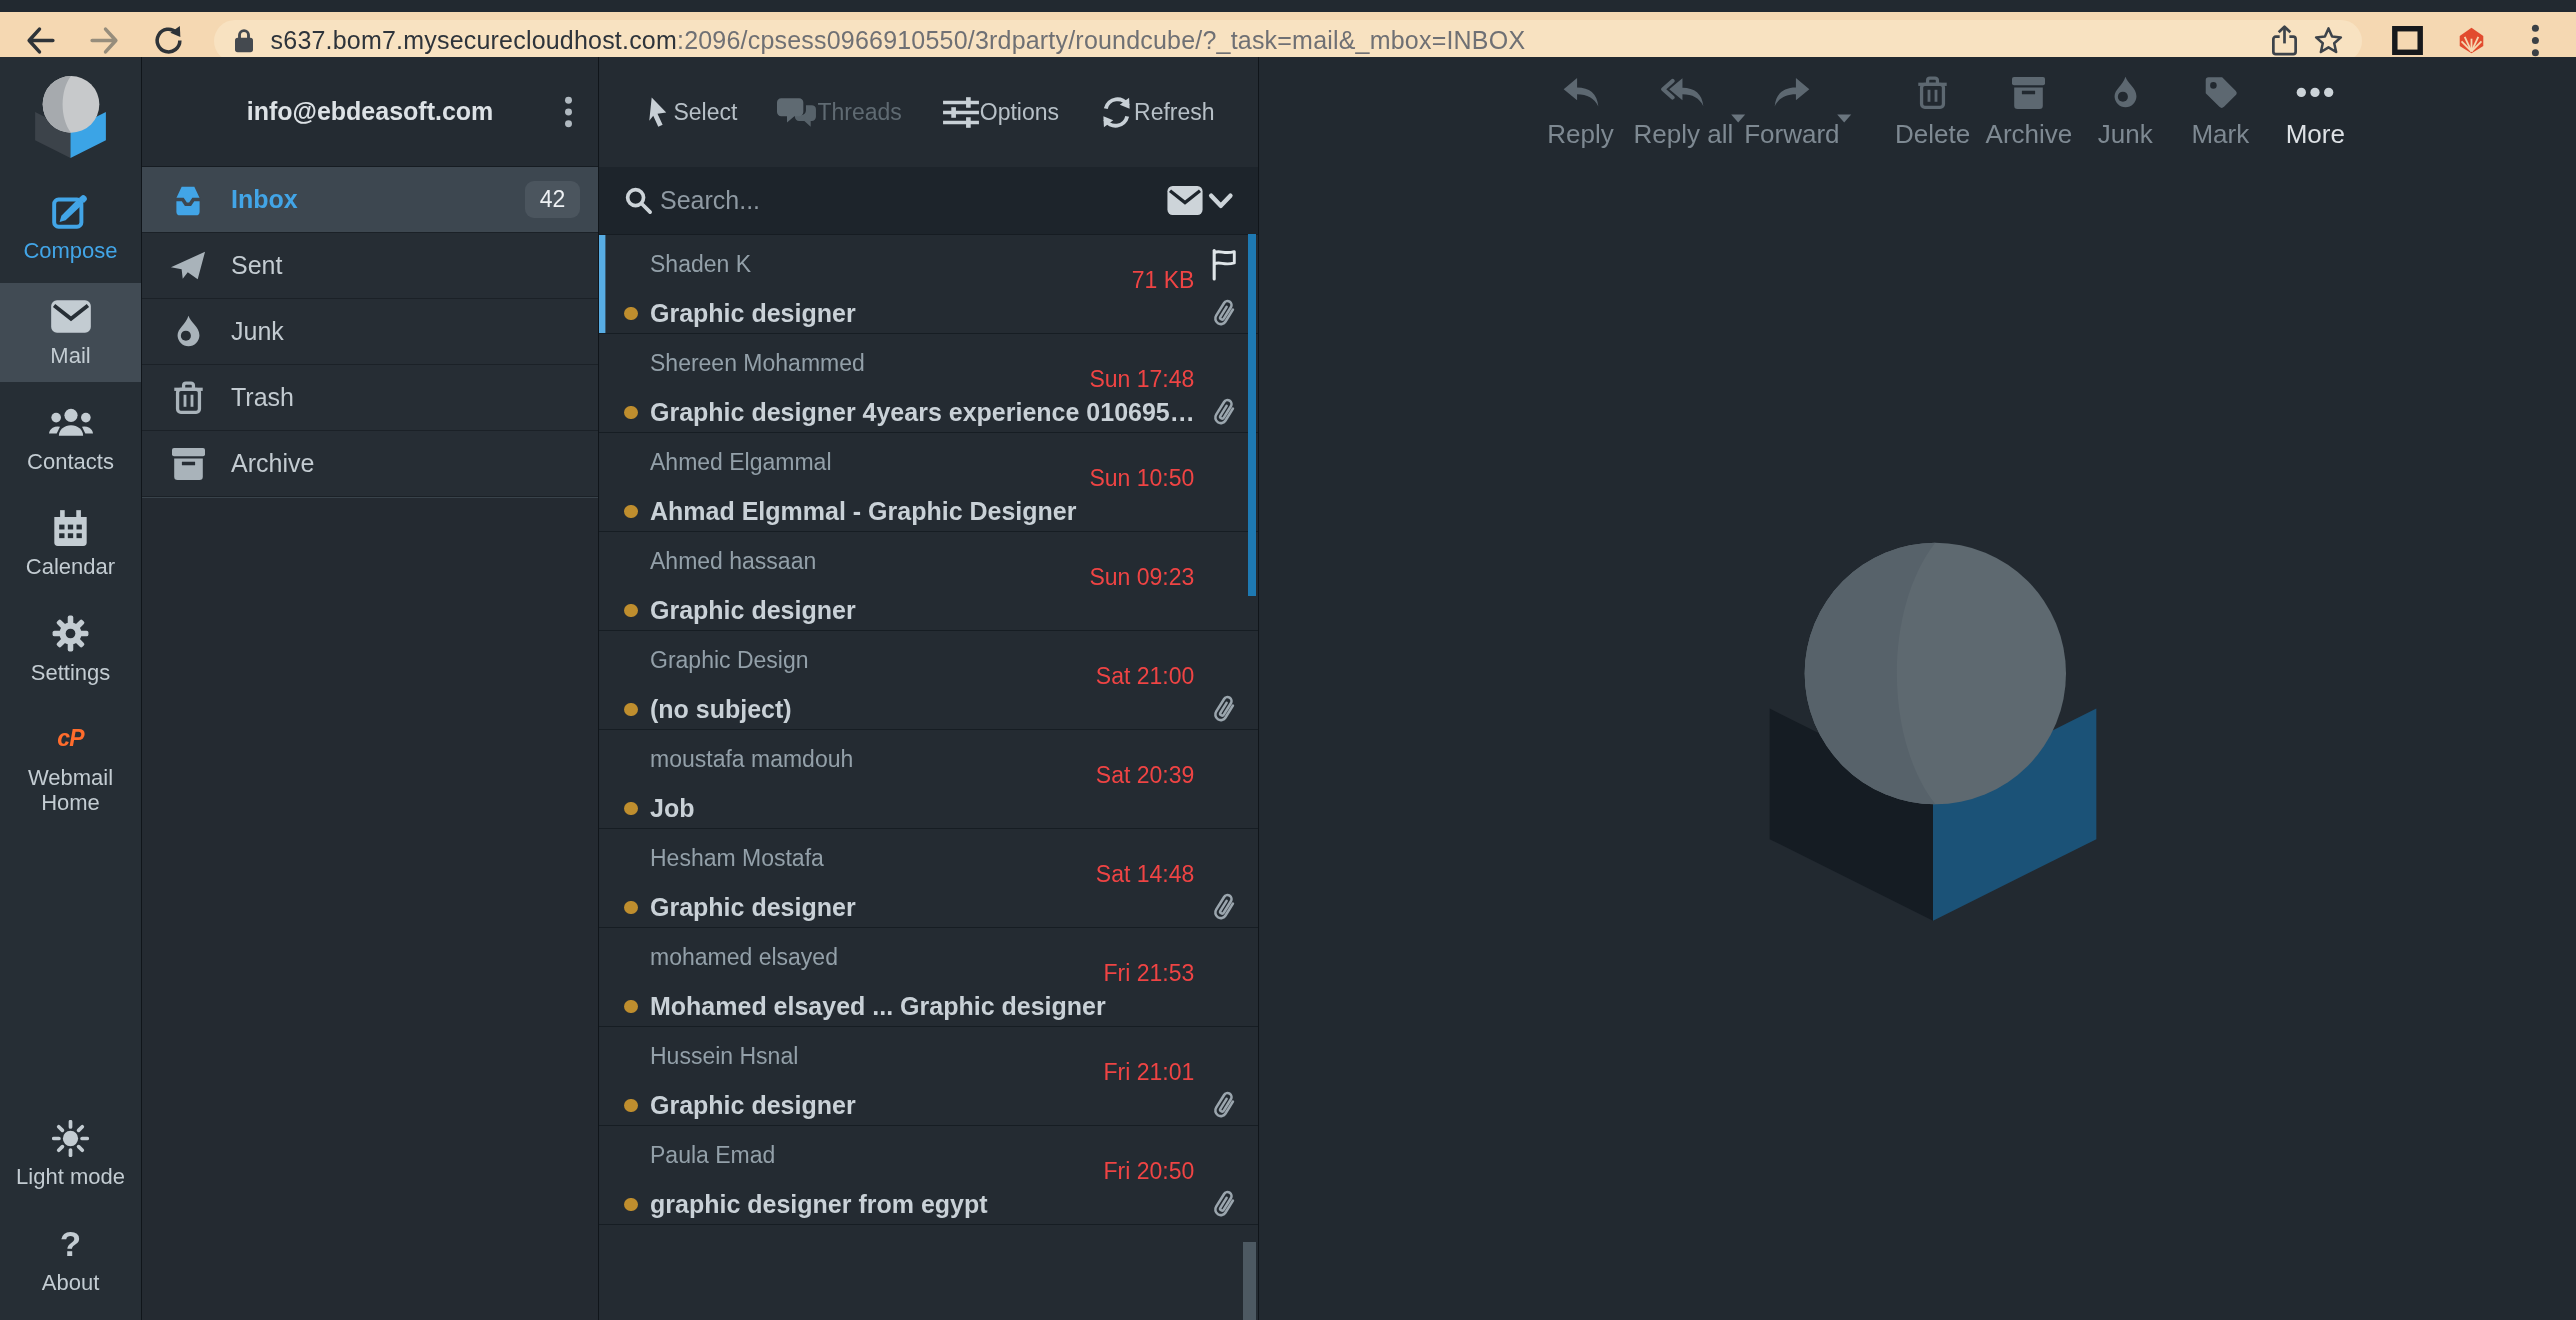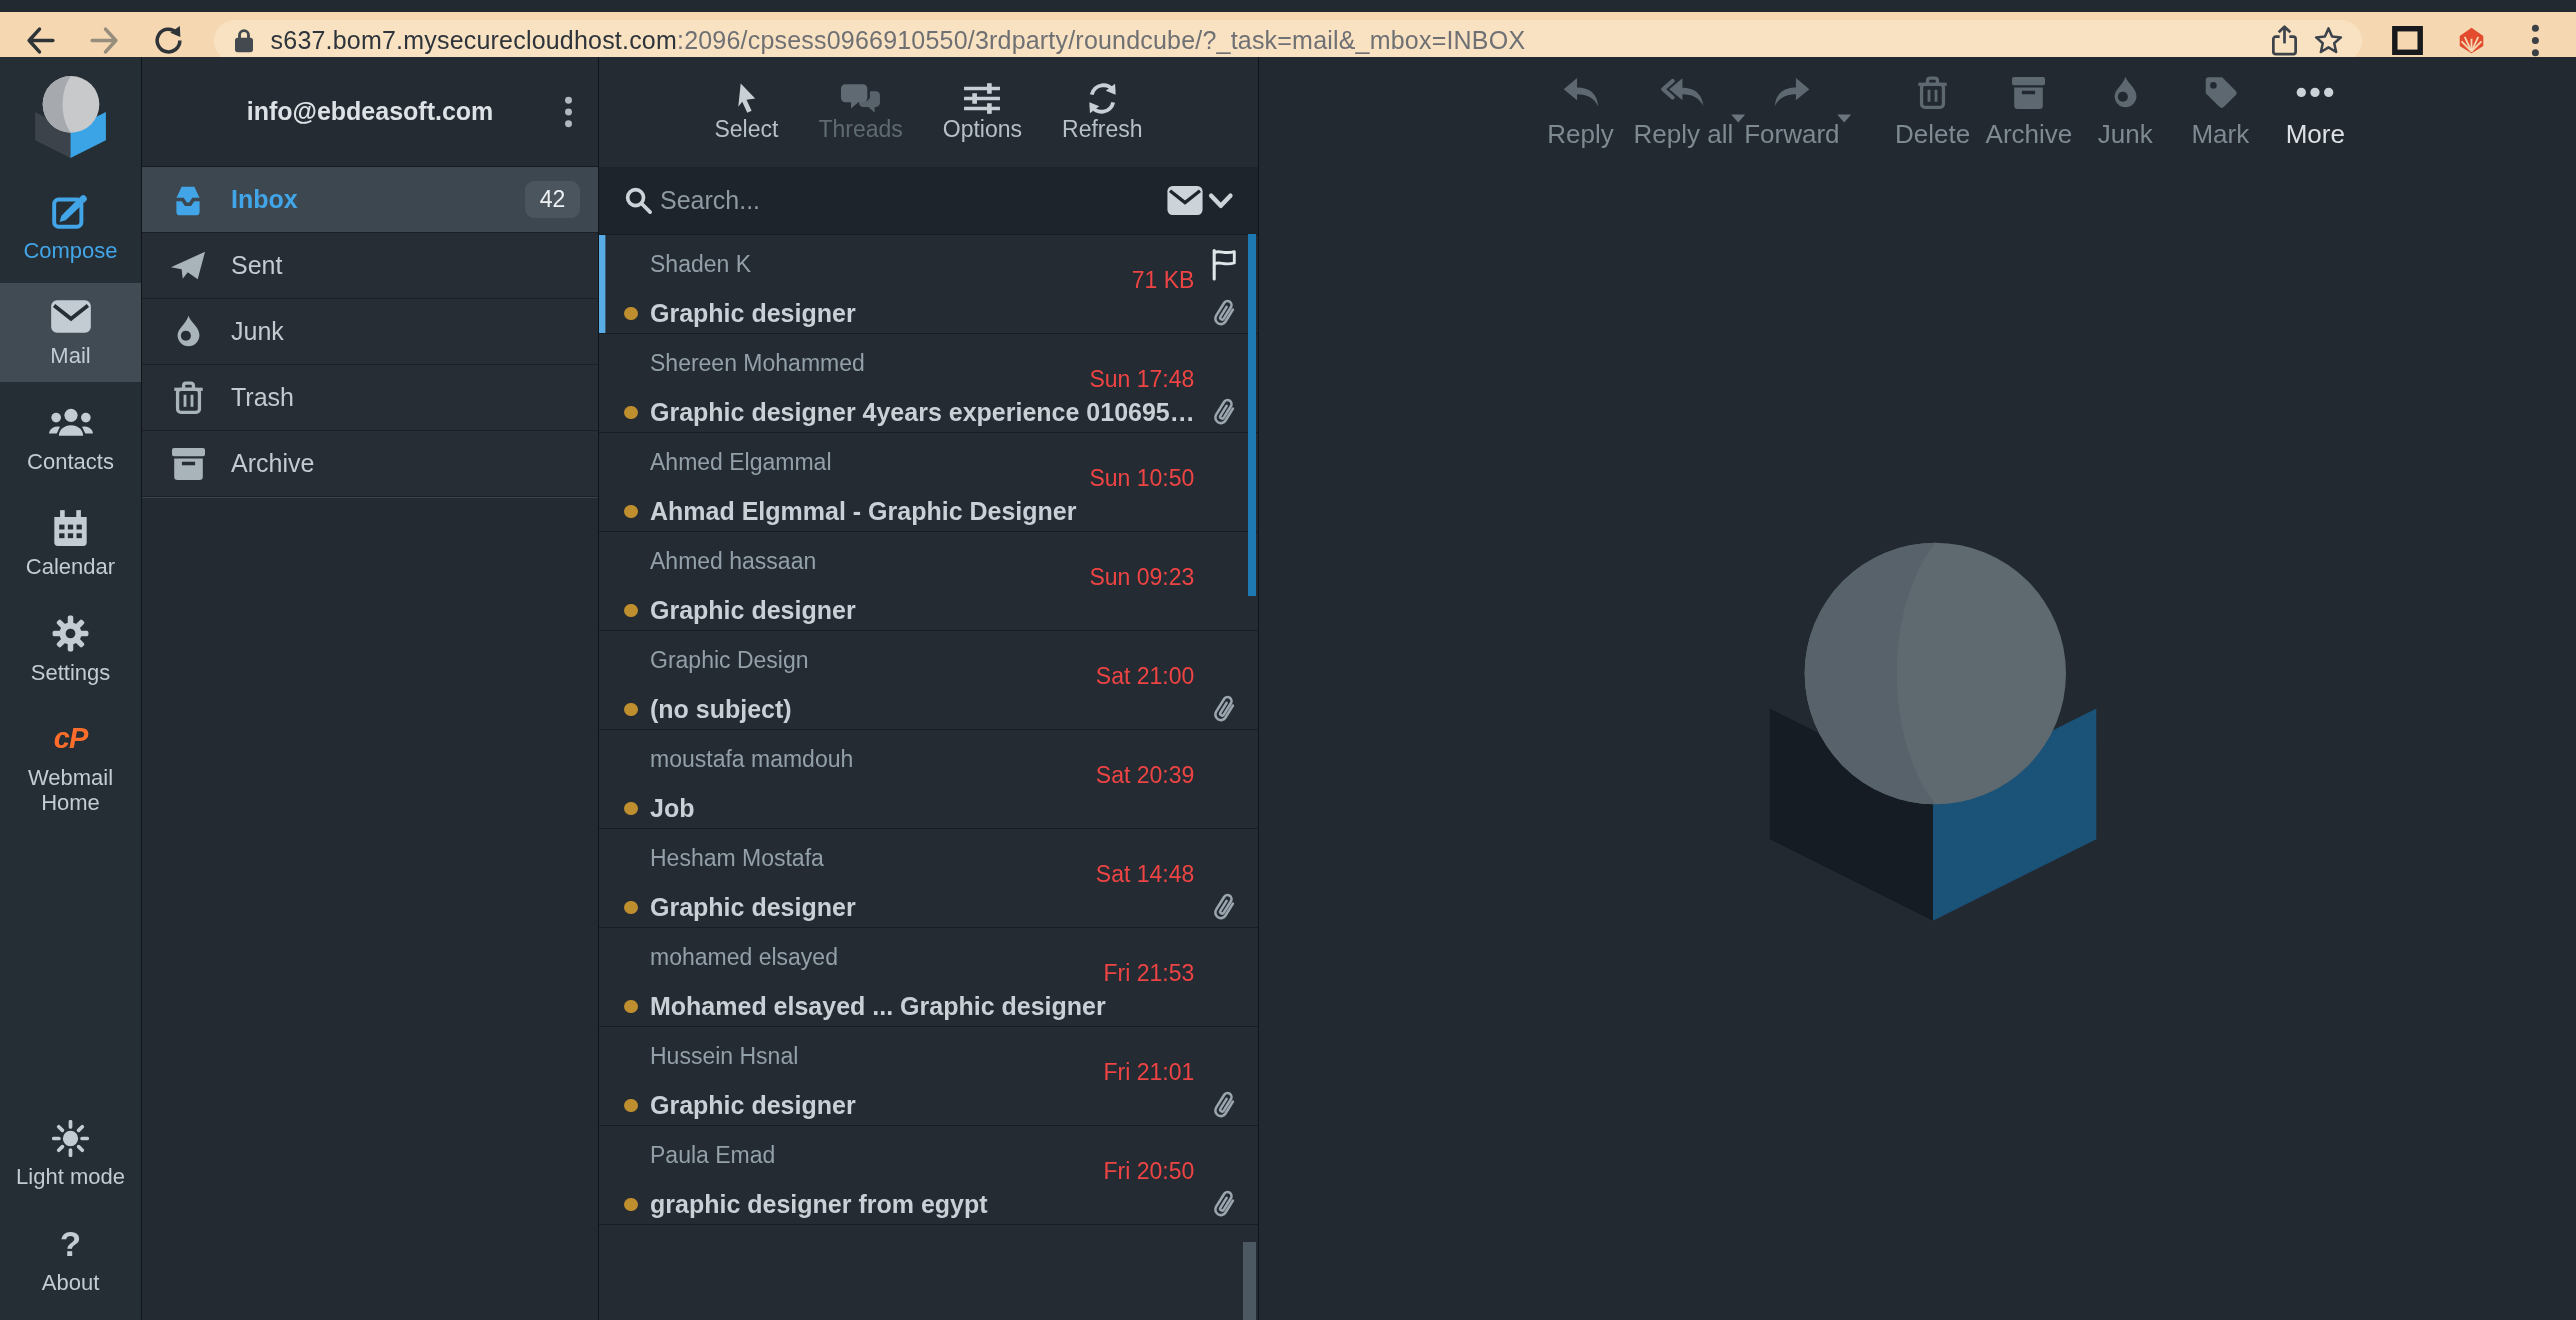--- a/index.html
+++ b/index.html
@@ -30,21 +30,21 @@
   
   .taskbar{width:142px;flex:none;background:#262e35;border-right:1.8px solid #10151a;
            display:flex;flex-direction:column;align-items:stretch;}
   .brand{height:108px;display:flex;align-items:center;justify-content:center;flex:none;margin-top:5.5px;}
   .task{display:flex;flex-direction:column;align-items:center;gap:8.2px;padding:14.6px 3.7px 12.8px;
         color:#c3ccd2;cursor:pointer;flex:none;margin-top:7.3px;}
   .task .ticon{height:38px;display:flex;align-items:center;justify-content:center;color:inherit;}
   .task .tlabel{font-size:22px;line-height:1.12;text-align:center;max-width:128px;}
   .task.active{background:#414b54;}
   .task.accent{color:var(--accent);}
-  .task .cp-text{font-size:29px;font-weight:800;font-style:italic;color:var(--cpanel-orange);letter-spacing:-0.9px;}
+  .task .cp-text{font-size:23px;font-weight:800;font-style:italic;color:var(--cpanel-orange);letter-spacing:-0.9px;}
   .task .q-text{font-size:35px;font-weight:800;color:#c3ccd2;}
   .task.push{margin-top:auto;}
   .task.last{margin-bottom:12.8px;}
 
   
   .folders{width:457px;flex:none;background:#242b32;border-right:1.8px solid #10151a;
            display:flex;flex-direction:column;}
   .fhead{height:110px;flex:none;display:flex;align-items:center;justify-content:center;
          position:relative;border-bottom:1.8px solid #161c22;background:#242b32;}
   .account{font-weight:bold;font-size:25px;color:#dde2e6;}
@@ -57,21 +57,21 @@
   .folder.selected .ficon{color:var(--accent);}
   .folder.selected .flabel{color:var(--accent);font-weight:bold;}
   .badge{margin-left:auto;background:#4b555e;border-radius:9px;padding:4.6px 14.6px;
          font-size:23px;color:#eef1f4;}
   .ffill{flex:1;background:#242a31;border-top:1.8px solid #39434b;}
 
   
   .listpane{width:660px;flex:none;background:#242b32;border-right:1.8px solid #10151a;
             display:flex;flex-direction:column;position:relative;}
   .ltoolbar{height:110px;flex:none;display:flex;align-items:center;justify-content:center;gap:40px;}
-  .tbtn{display:flex;flex-direction:column;align-items:center;cursor:pointer;color:#c8d0d6;}
+  .tbtn{display:flex;flex-direction:row;align-items:center;cursor:pointer;color:#c8d0d6;}
   .tbtn .tbicon{height:35px;display:flex;align-items:center;color:inherit;}
   .tbtn .tblabel{font-size:23px;color:#b7c0c7;}
   .tbtn.disabled{color:#5f6a72;}
   .tbtn.disabled .tblabel{color:#5f6a72;}
   .searchrow{height:68px;flex:none;background:#1d242b;display:flex;align-items:center;
              padding:0 24px;gap:4px;border-bottom:1.8px solid #161c22;}
   .searchrow .sicon{color:#cdd4d9;display:flex;flex:none;}
   .searchrow input{flex:1;background:transparent;border:none;outline:none;
                    font-size:25px;color:#cfd6db;min-width:0;}
   .searchrow input::placeholder{color:#8f9aa3;}

